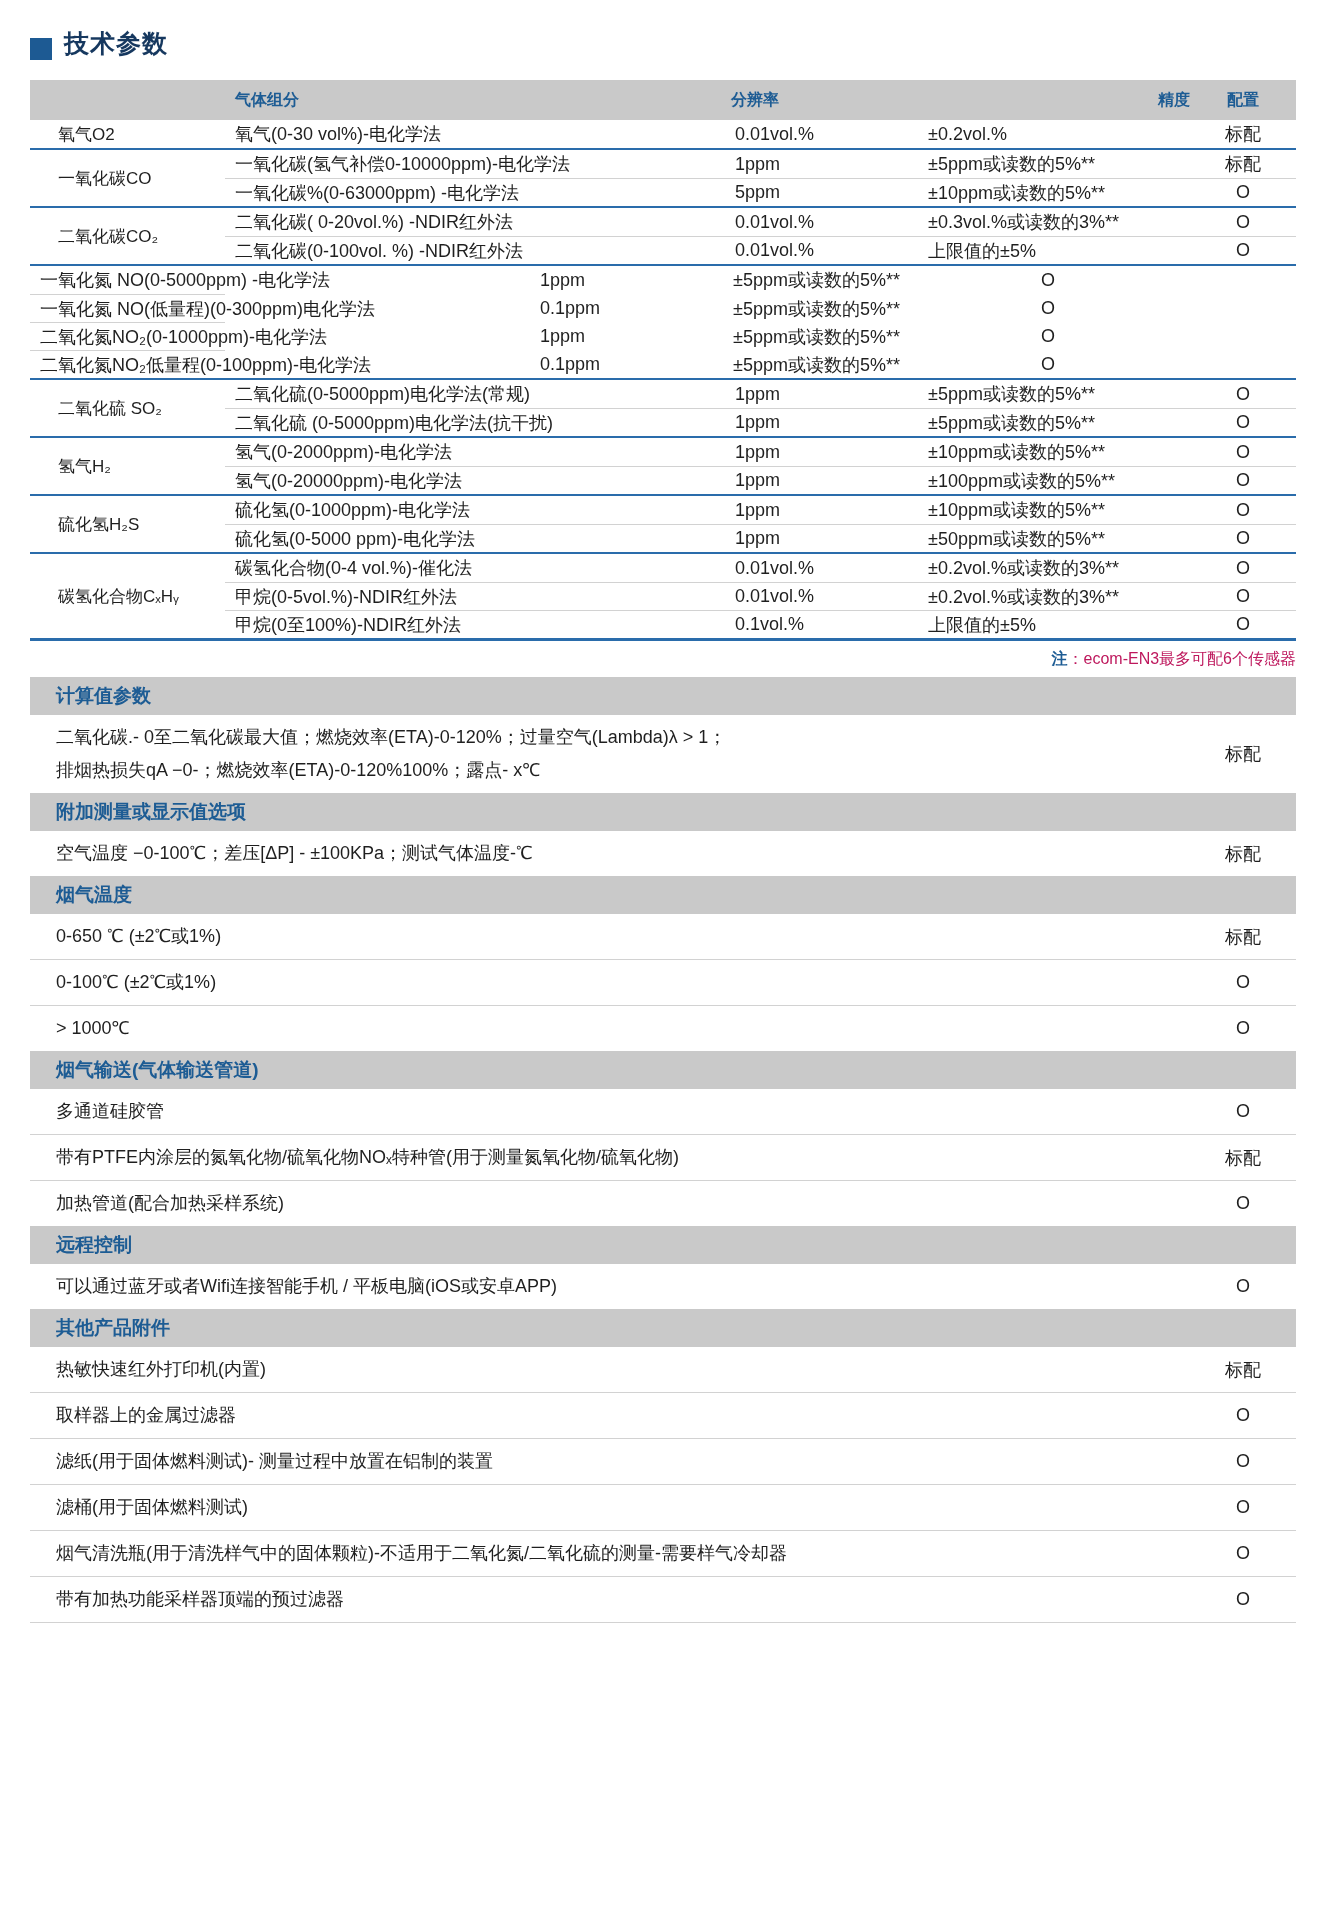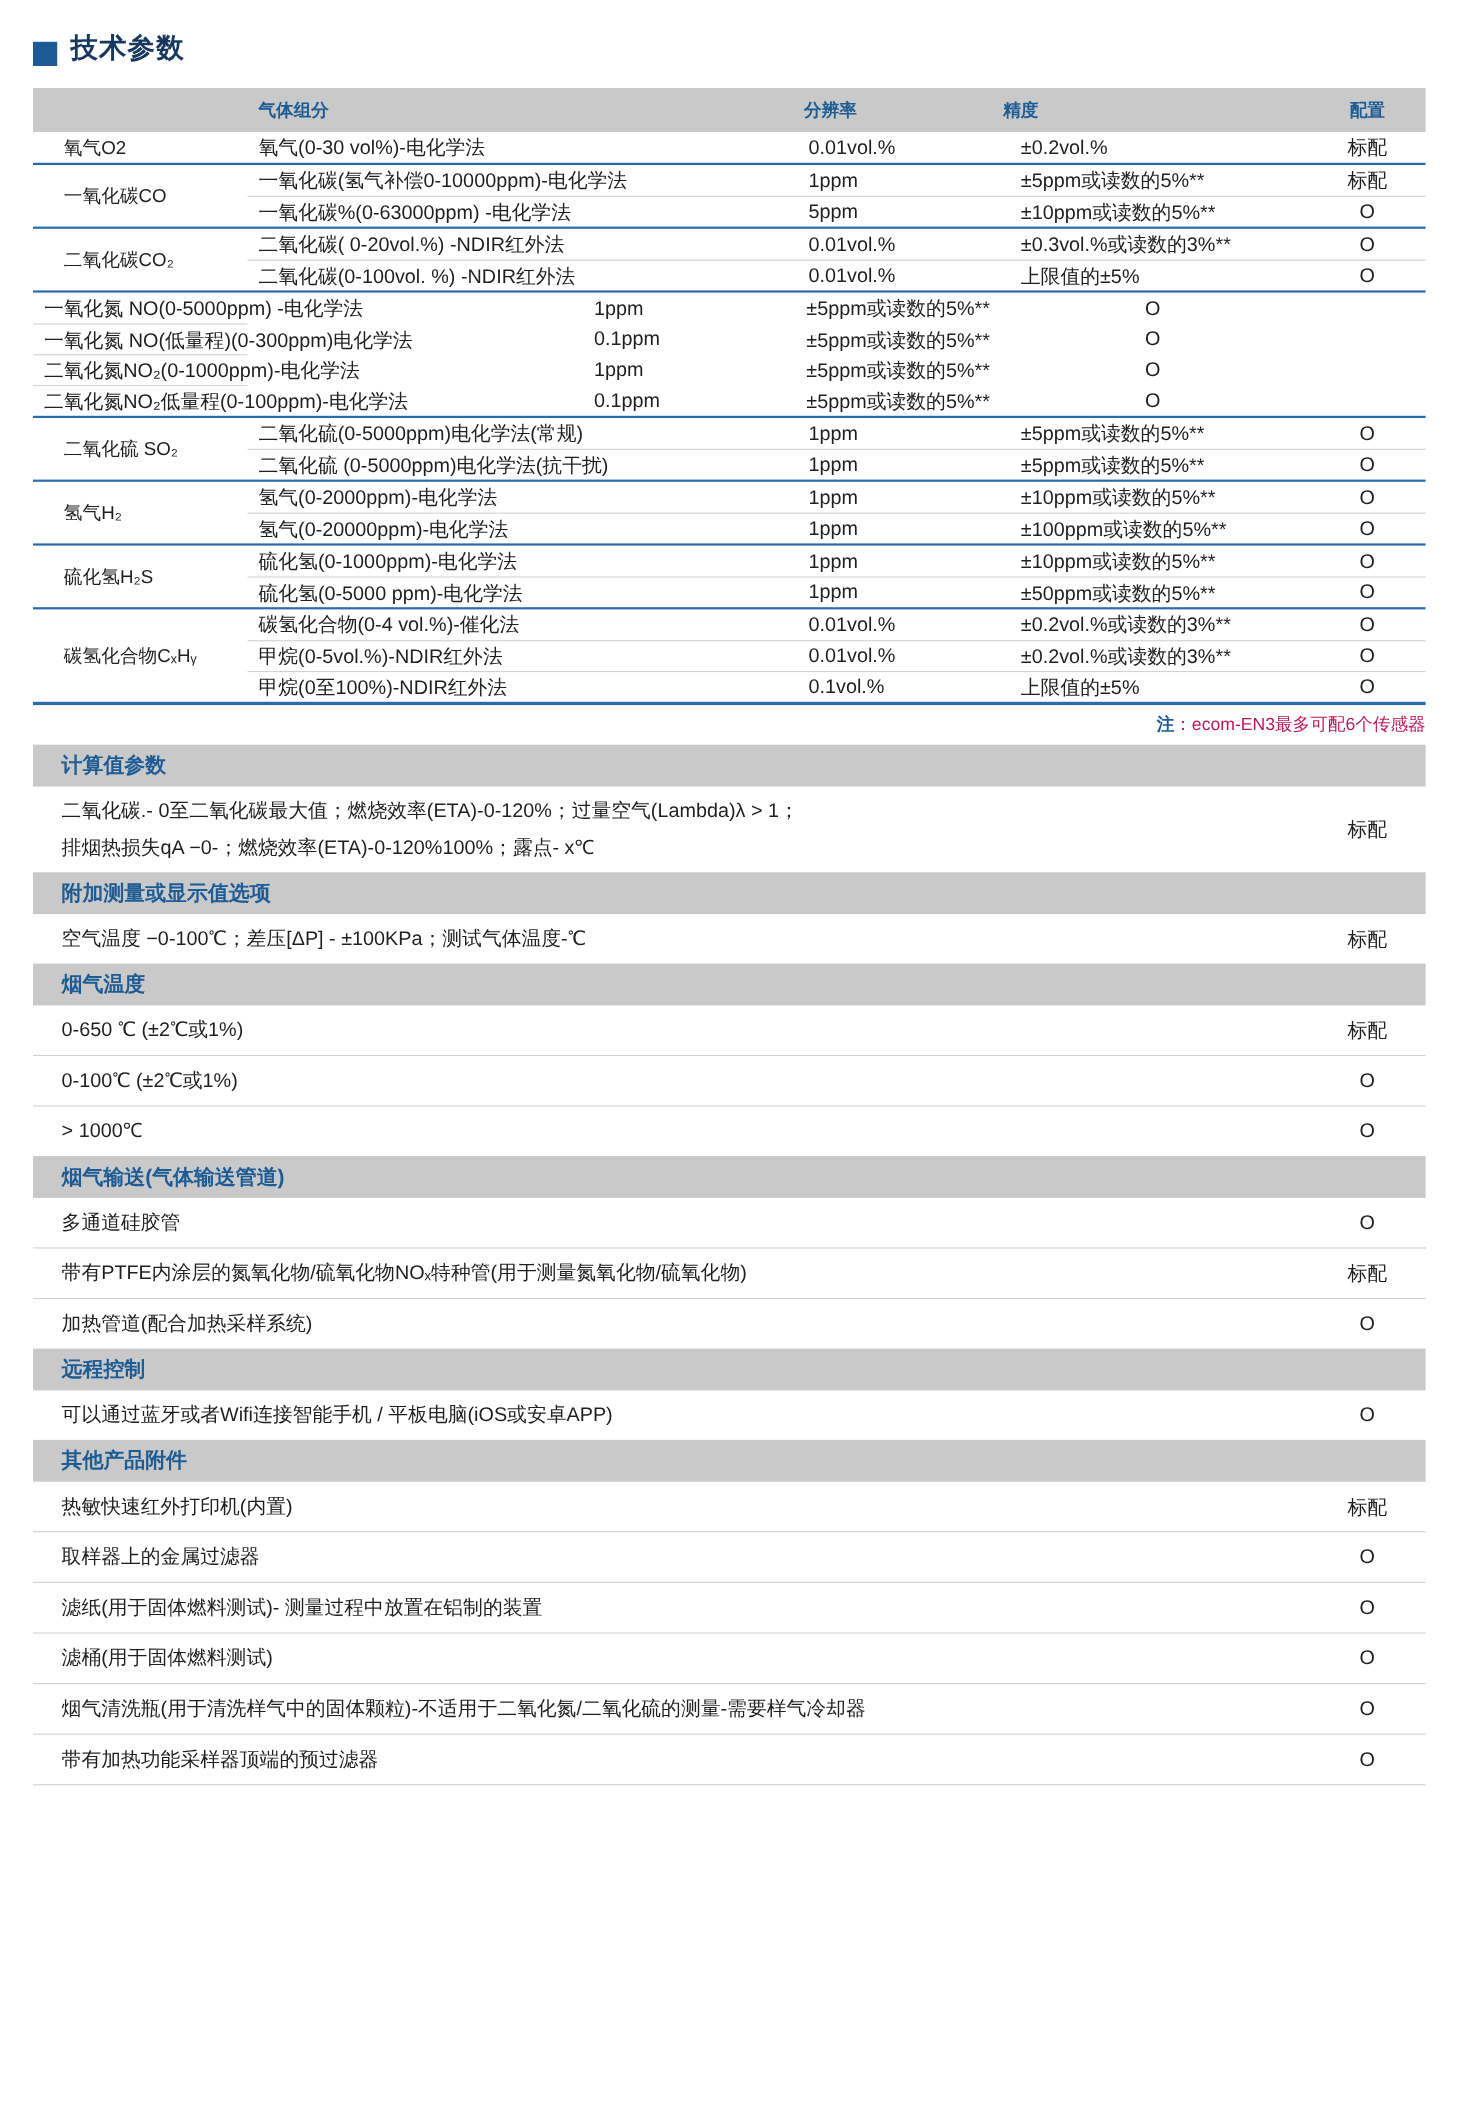--- a/index.html
+++ b/index.html
@@ -18,21 +18,21 @@
 
   
   .gas-table { margin-top: 20px; border-bottom: 3px solid #2a6cab; }
   .gas-header {
     display: grid; grid-template-columns: 195px 480px 185px 300px 106px;
     background: #c9c9c9; height: 40px; align-items: center;
   }
   .gas-header > div { font-size: 16px; font-weight: bold; color: #1d5c94; }
   .h-component { padding-left: 10px; }
   .h-resolution { padding-left: 26px; }
-  .h-accuracy { padding-left: 22px; }
+  .h-accuracy { padding-left: 22px; text-align: right; }
   .h-config { text-align: center; }
 
   .group { display: grid; grid-template-columns: 195px 1071px; }
   .group + .group { border-top: 2px solid #2a6cab; }
   .group-label {
     display: flex; align-items: center; padding-left: 28px;
     font-size: 17px; color: #1f1f1f;
   }
   .group-rows { display: block; }
   .g-row {

